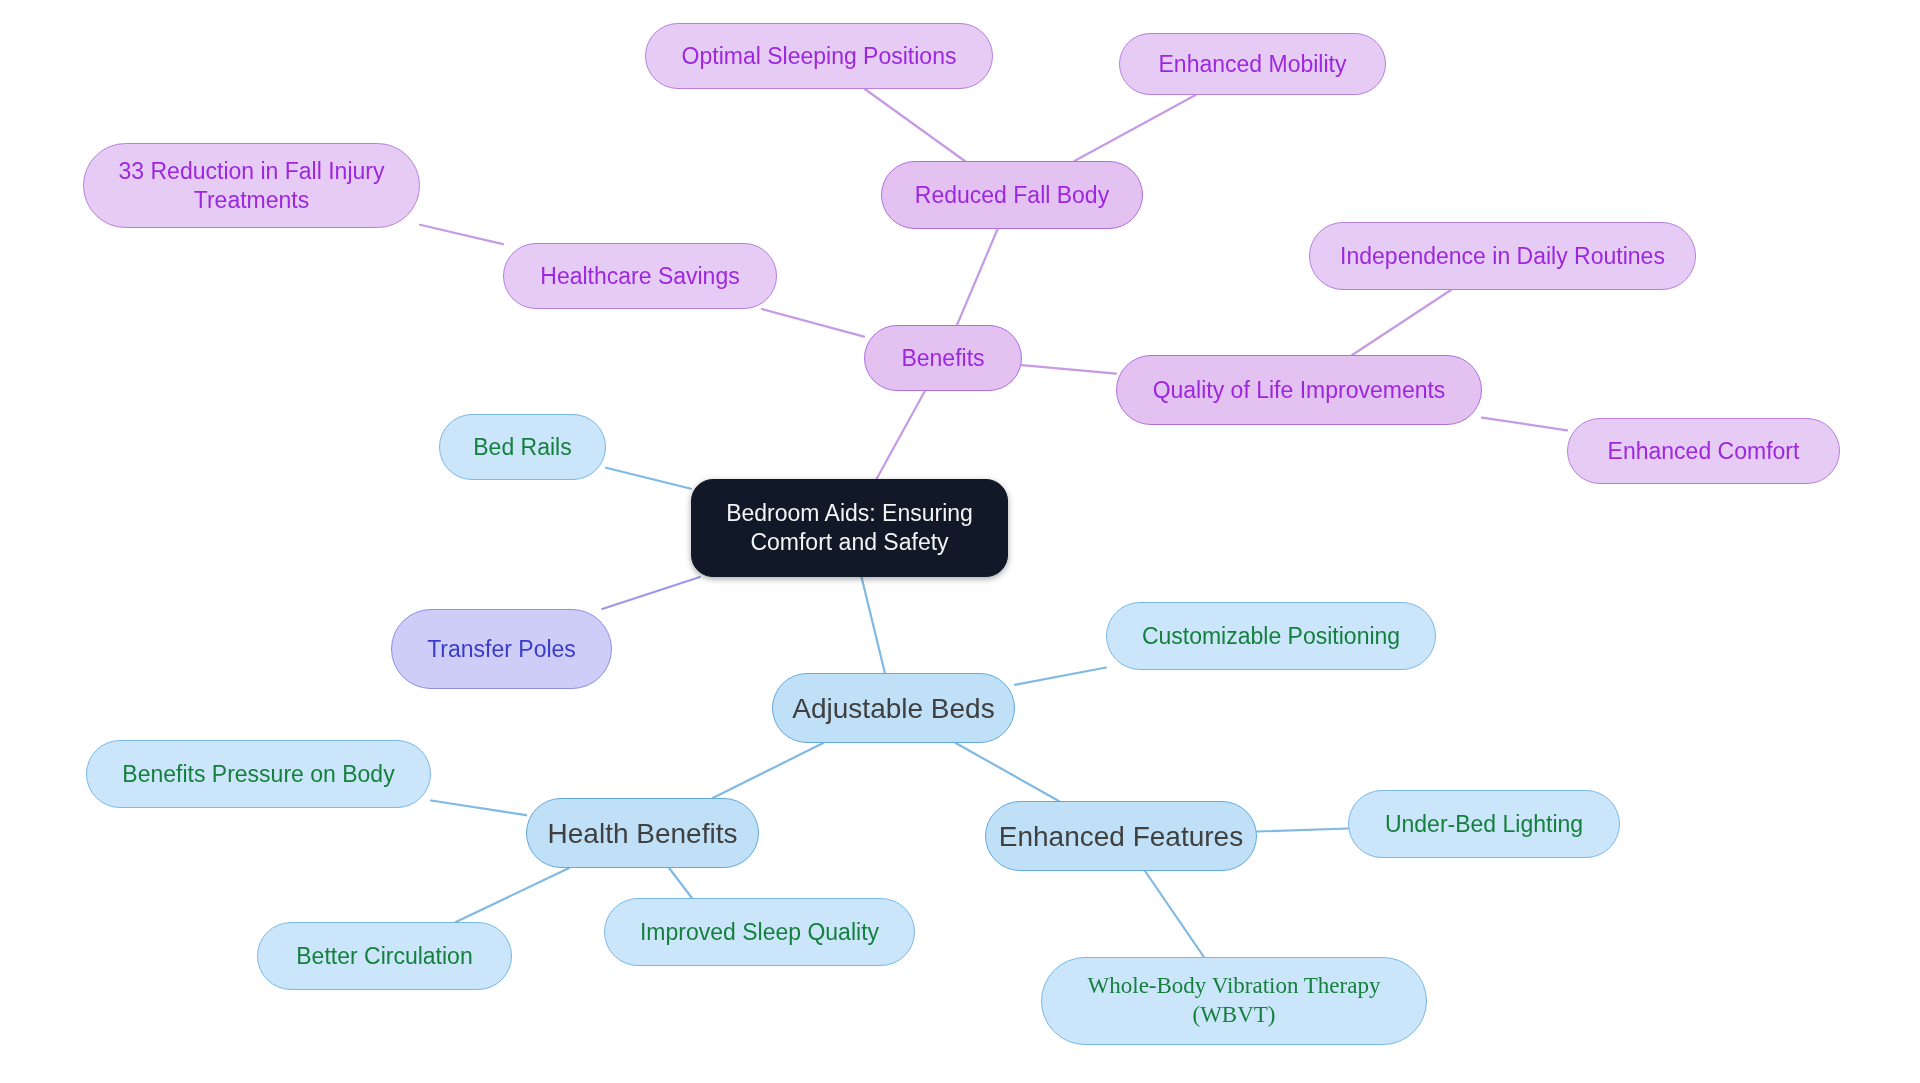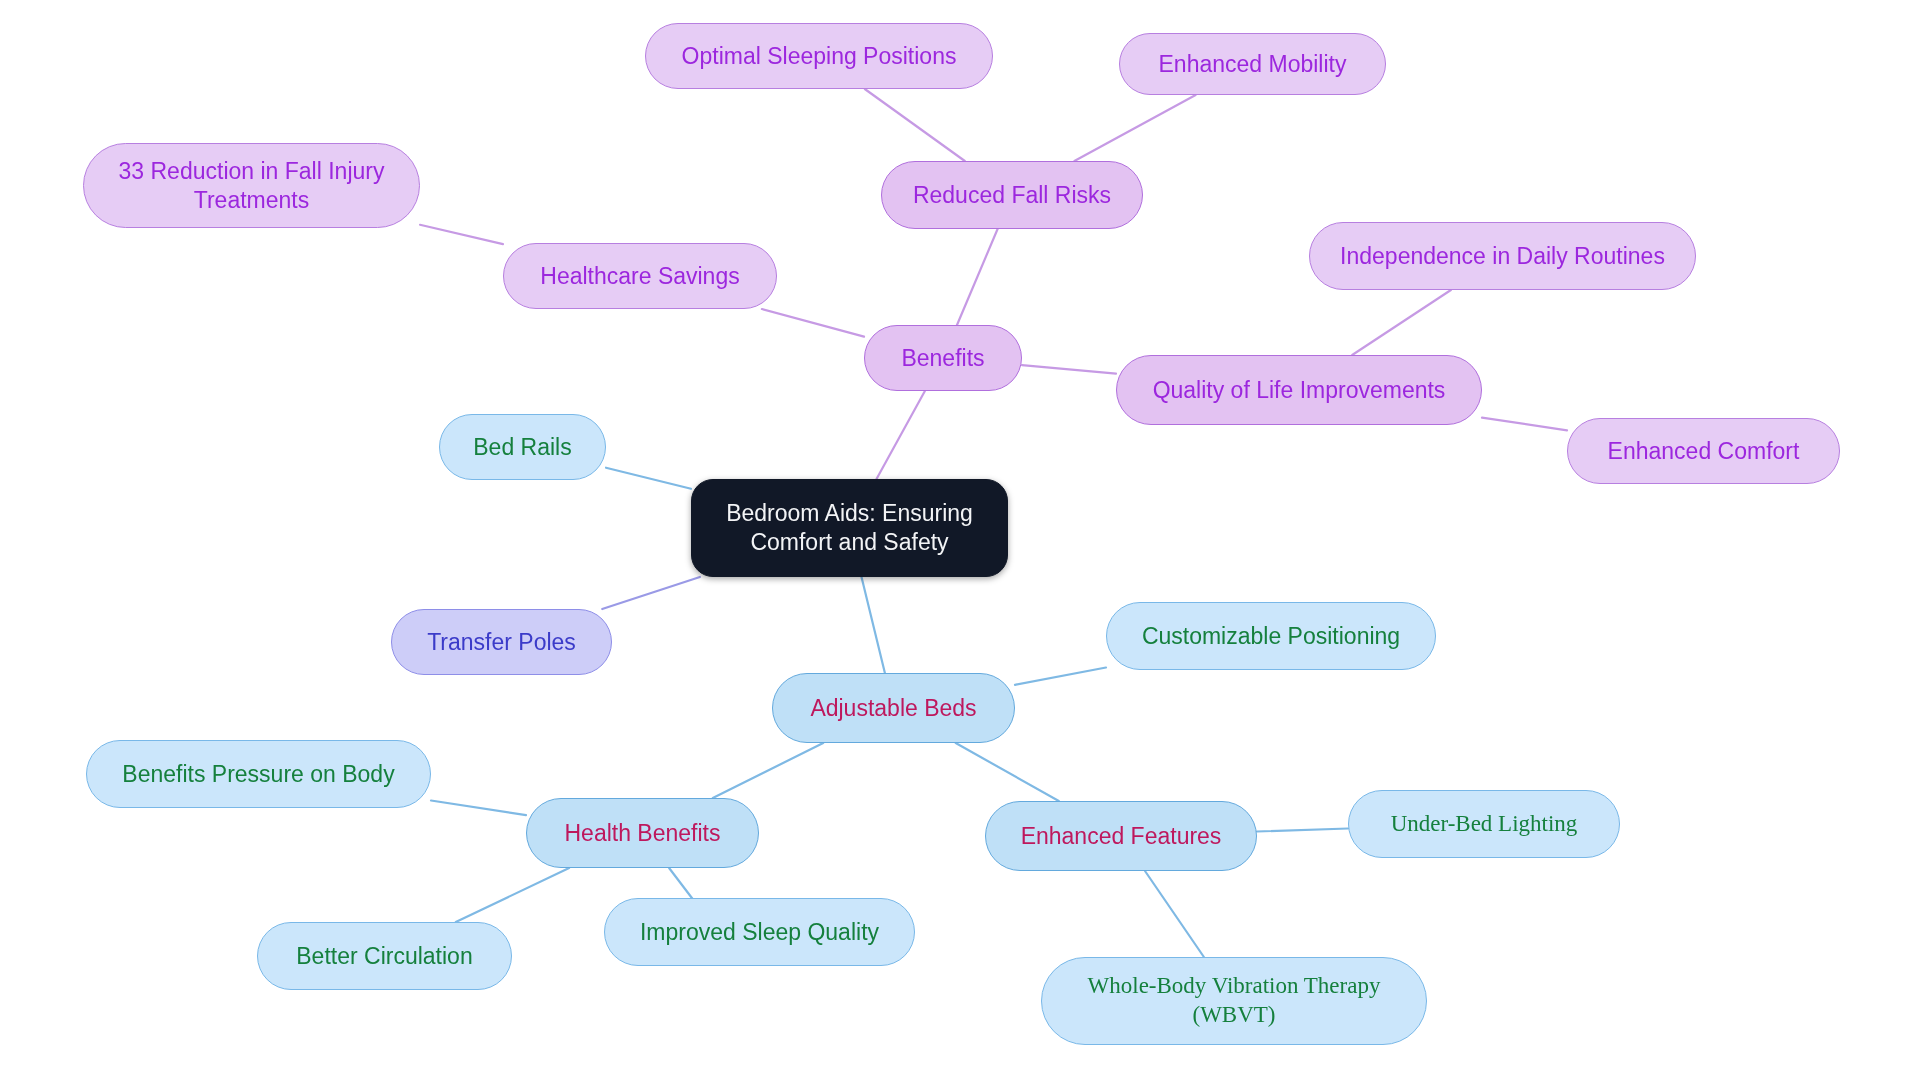--- a/index.html
+++ b/index.html
@@ -55,22 +55,22 @@
   }
   .node-violet-deep {
     background: #e3c2f2;
     border-color: #b06fdd;
     color: #9c27de;
     font-size: 23px;
   }
   .node-blue {
     background: #bfe0f7;
     border-color: #63a9dd;
-    color: #be185d;
-    font-size: 23px;
+    color: #404040;
+    font-size: 28px;
   }
   .node-blue-soft {
     background: #cbe6fb;
     border-color: #79b8e8;
     color: #15803d;
     font-size: 23px;
   }
   .node-periwinkle {
     background: #cdcdf8;
     border-color: #8e8ee8;
@@ -106,48 +106,48 @@
       <line x1="1145.0" y1="871.0" x2="1203.9" y2="957.0" stroke="#7fb9e4" stroke-width="2.2" stroke-linecap="round"></line>
     </svg>
 
   <div class="node node-violet" style="left:645px; top:23px; width:348px; height:66px;">Optimal Sleeping Positions</div>
 
   <div class="node node-violet" style="left:1119px; top:33px; width:267px; height:62px;">Enhanced Mobility</div>
 
   <div class="node node-violet" style="left:83px; top:143px; width:337px; height:85px;">33 Reduction in Fall Injury
 Treatments</div>
 
-  <div class="node node-violet-deep" style="left:881px; top:161px; width:262px; height:68px;">Reduced Fall Risks</div>
+  <div class="node node-violet-deep" style="left:881px; top:161px; width:262px; height:68px;">Reduced Fall Body</div>
 
   <div class="node node-violet" style="left:1309px; top:222px; width:387px; height:68px;">Independence in Daily Routines</div>
 
   <div class="node node-violet" style="left:503px; top:243px; width:274px; height:66px;">Healthcare Savings</div>
 
   <div class="node node-violet-deep" style="left:864px; top:325px; width:158px; height:66px;">Benefits</div>
 
   <div class="node node-violet-deep" style="left:1116px; top:355px; width:366px; height:70px;">Quality of Life Improvements</div>
 
   <div class="node node-blue-soft" style="left:439px; top:414px; width:167px; height:66px;">Bed Rails</div>
 
   <div class="node node-violet" style="left:1567px; top:418px; width:273px; height:66px;">Enhanced Comfort</div>
 
   <div class="node node-root" style="left:691px; top:479px; width:317px; height:98px;">Bedroom Aids: Ensuring
 Comfort and Safety</div>
 
-  <div class="node node-periwinkle" style="left:391px; top:609px; width:221px; height:66px;">Transfer Poles</div>
+  <div class="node node-periwinkle" style="left:391px; top:609px; width:221px; height:80px;">Transfer Poles</div>
 
   <div class="node node-blue-soft" style="left:1106px; top:602px; width:330px; height:68px;">Customizable Positioning</div>
 
   <div class="node node-blue" style="left:772px; top:673px; width:243px; height:70px;">Adjustable Beds</div>
 
   <div class="node node-blue-soft" style="left:86px; top:740px; width:345px; height:68px;">Benefits Pressure on Body</div>
 
   <div class="node node-blue" style="left:526px; top:798px; width:233px; height:70px;">Health Benefits</div>
 
-  <div class="node node-blue-soft" style="left:1348px; top:790px; width:272px; height:68px;font-family:Liberation Serif, serif;">Under-Bed Lighting</div>
+  <div class="node node-blue-soft" style="left:1348px; top:790px; width:272px; height:68px;">Under-Bed Lighting</div>
 
   <div class="node node-blue" style="left:985px; top:801px; width:272px; height:70px;">Enhanced Features</div>
 
   <div class="node node-blue-soft" style="left:257px; top:922px; width:255px; height:68px;">Better Circulation</div>
 
   <div class="node node-blue-soft" style="left:604px; top:898px; width:311px; height:68px;">Improved Sleep Quality</div>
 
   <div class="node node-blue-soft" style="left:1041px; top:957px; width:386px; height:88px;font-family:Liberation Serif, serif;">Whole-Body Vibration Therapy
 (WBVT)</div>
 

